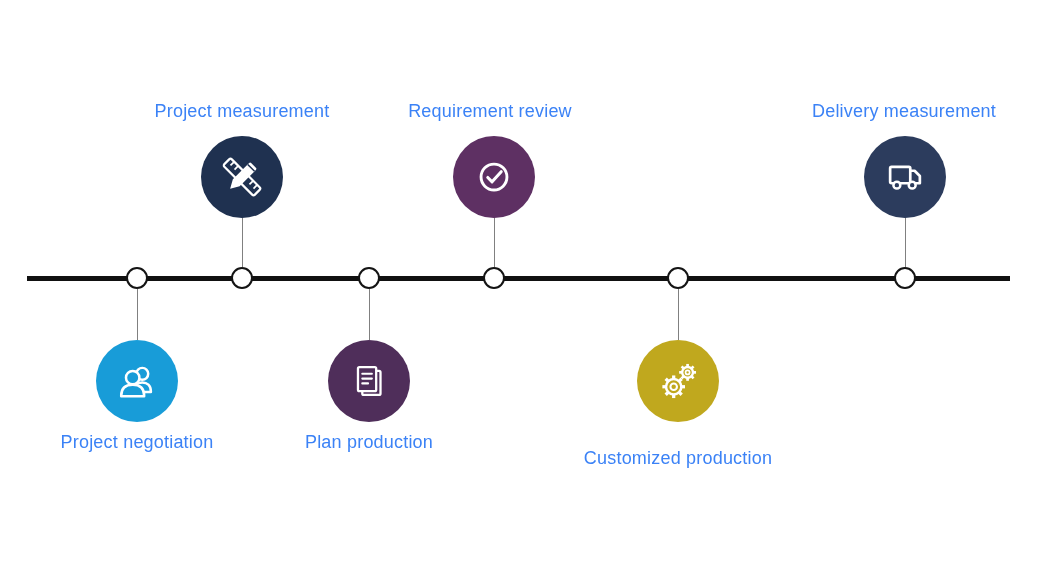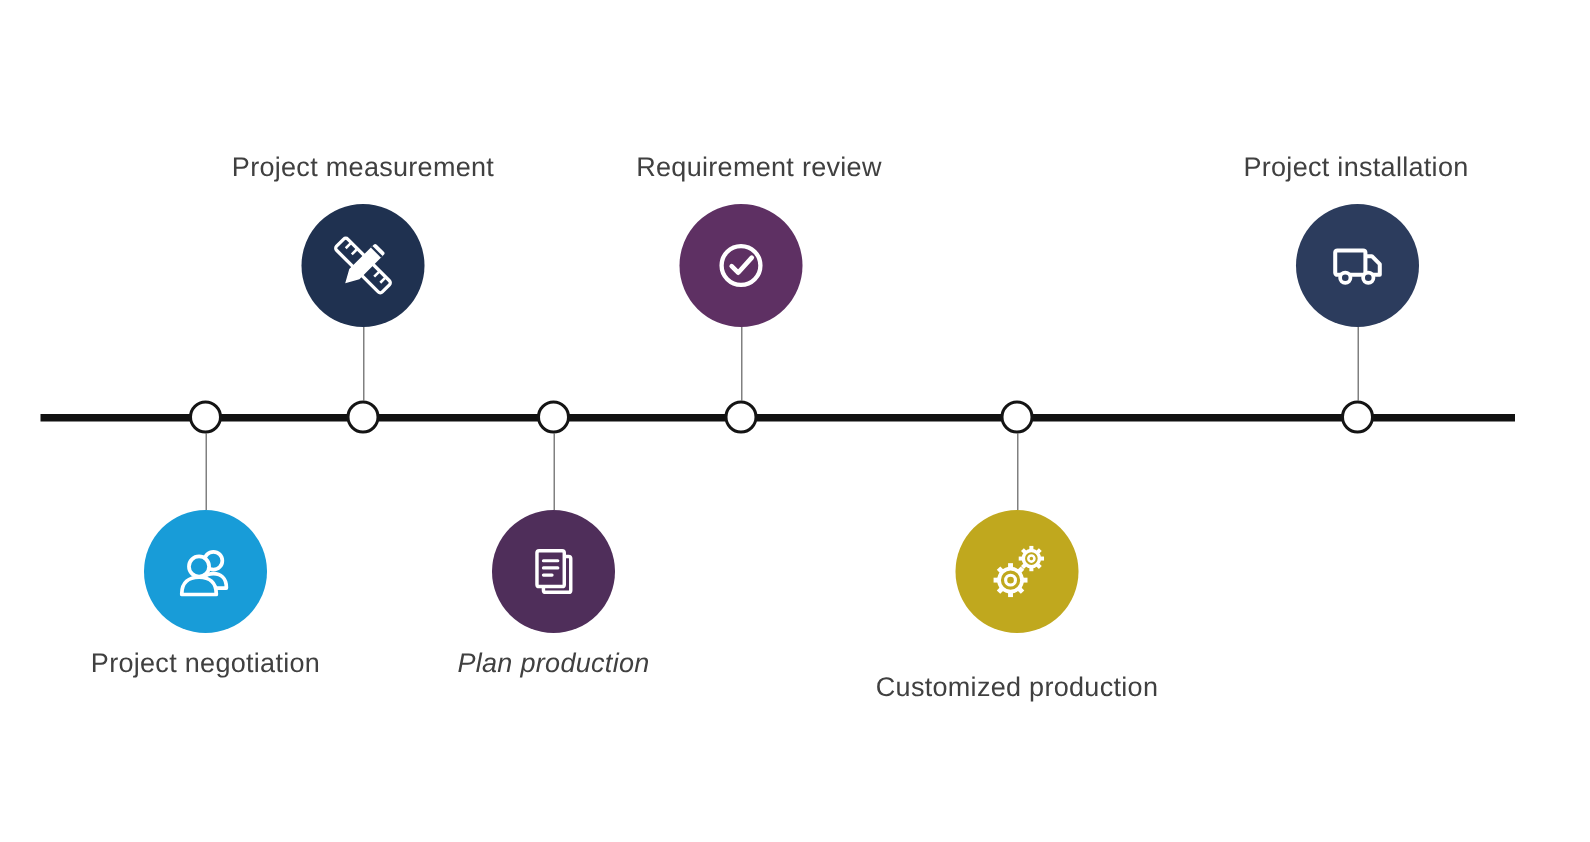--- a/index.html
+++ b/index.html
@@ -18,21 +18,21 @@
   .connector {
     position:absolute; width:1px; background:#808080;
   }
   .bubble {
     position:absolute; width:82px; height:82px; border-radius:50%;
     display:flex; align-items:center; justify-content:center;
   }
   .bubble svg { display:block; }
   .node-label {
     position:absolute; width:300px; text-align:center;
-    font-size:18px; color:#404040; letter-spacing:0.2px;
+    font-size:18px; color:#3b82f6; letter-spacing:0.2px;
   }
   .lbl-above { top:101px; }
   .lbl-below { top:432px; }
 </style>
 </head>
 <body>
 
 <div class="stage">
 
   <div class="axis"></div>
@@ -62,34 +62,34 @@
         <path d="M7 19 v5 M13 19 v5 M35 19 v5 M41 19 v5" stroke="#fff" stroke-width="1.8" fill="none"></path>
       </g>
       <g transform="rotate(-45 24 24)">
         <path d="M15.5 19 h24 a1.5 1.5 0 0 1 1.5 1.5 v7 a1.5 1.5 0 0 1 -1.5 1.5 h-24 l-9 -5 z" fill="#fff"></path>
         <path d="M37.5 19 v10" stroke="currentColor" stroke-width="1.6"></path>
       </g>
     </svg>
   </div>
   <div class="dot" style="left:231px;"></div>
 
-  <div class="node-label lbl-below" style="left:219px;font-style:italic;">Plan production</div>
+  <div class="node-label lbl-below" style="left:219px;">Plan production</div>
   <div class="connector" style="left:369px; top:289px; height:51px;"></div>
   <div class="bubble" style="left: 328px; top: 340px; background-color: rgb(79, 46, 90); color: rgb(79, 46, 90);">
     <svg viewBox="0 0 48 48" width="46" height="46">
       <g stroke="#fff" stroke-width="2.4" fill="none" stroke-linejoin="round">
         <rect x="17" y="13.5" width="19" height="25" rx="1.5"></rect>
         <rect x="12.5" y="9.5" width="19" height="25" rx="1.5" fill="currentColor"></rect>
         <path d="M17 16.5 h10 M17 21.5 h10 M17 26.5 h6" stroke-width="2.2" stroke-linecap="round"></path>
       </g>
     </svg>
   </div>
   <div class="dot" style="left:358px;"></div>
 
-  <div class="node-label lbl-above" style="left:356px;">Requirement review</div>
+  <div class="node-label lbl-above" style="left:340px;">Requirement review</div>
   <div class="connector" style="left:494px; top:217px; height:50px;"></div>
   <div class="bubble" style="left: 453px; top: 136px; background-color: rgb(94, 48, 99); color: rgb(94, 48, 99);">
     <svg viewBox="0 0 48 48" width="46" height="46" fill="none">
       <circle cx="24" cy="24" r="13.5" stroke="#fff" stroke-width="3"></circle>
       <path d="M17.5 24.5 l4.5 4.5 l9.5 -10.5" stroke="#fff" stroke-width="3.2" stroke-linecap="round" stroke-linejoin="round"></path>
     </svg>
   </div>
   <div class="dot" style="left:483px;"></div>
 
   <div class="node-label lbl-below" style="left:528px;margin-top:16px;">Customized production</div>
@@ -117,21 +117,21 @@
         <rect x="-1.4" y="-8.8" width="2.8" height="3.2" fill="#fff" transform="rotate(225)"></rect>
         <rect x="-1.4" y="-8.8" width="2.8" height="3.2" fill="#fff" transform="rotate(270)"></rect>
         <rect x="-1.4" y="-8.8" width="2.8" height="3.2" fill="#fff" transform="rotate(315)"></rect>
         <circle r="5.6" fill="none" stroke="#fff" stroke-width="2.4"></circle>
         <circle r="2.1" fill="none" stroke="#fff" stroke-width="1.8"></circle>
       </g>
     </svg>
   </div>
   <div class="dot" style="left:667px;"></div>
 
-  <div class="node-label lbl-above" style="left:754px;">Project installation</div>
+  <div class="node-label lbl-above" style="left:754px;">Delivery measurement</div>
   <div class="connector" style="left:905px; top:217px; height:50px;"></div>
   <div class="bubble" style="left: 864px; top: 136px; background-color: rgb(44, 60, 93); color: rgb(44, 60, 93);">
     <svg viewBox="0 0 48 48" width="46" height="46">
       <g stroke="#fff" stroke-width="2.8" fill="none" stroke-linejoin="round">
         <rect x="8.5" y="13.5" width="21" height="17" rx="1.5"></rect>
         <path d="M29.5 17.5 h4.5 l5.5 5.5 v7.5 h-10"></path>
       </g>
       <circle cx="15.5" cy="32.5" r="3.6" fill="currentColor" stroke="#fff" stroke-width="2.6"></circle>
       <circle cx="31.5" cy="32.5" r="3.6" fill="currentColor" stroke="#fff" stroke-width="2.6"></circle>
     </svg>

